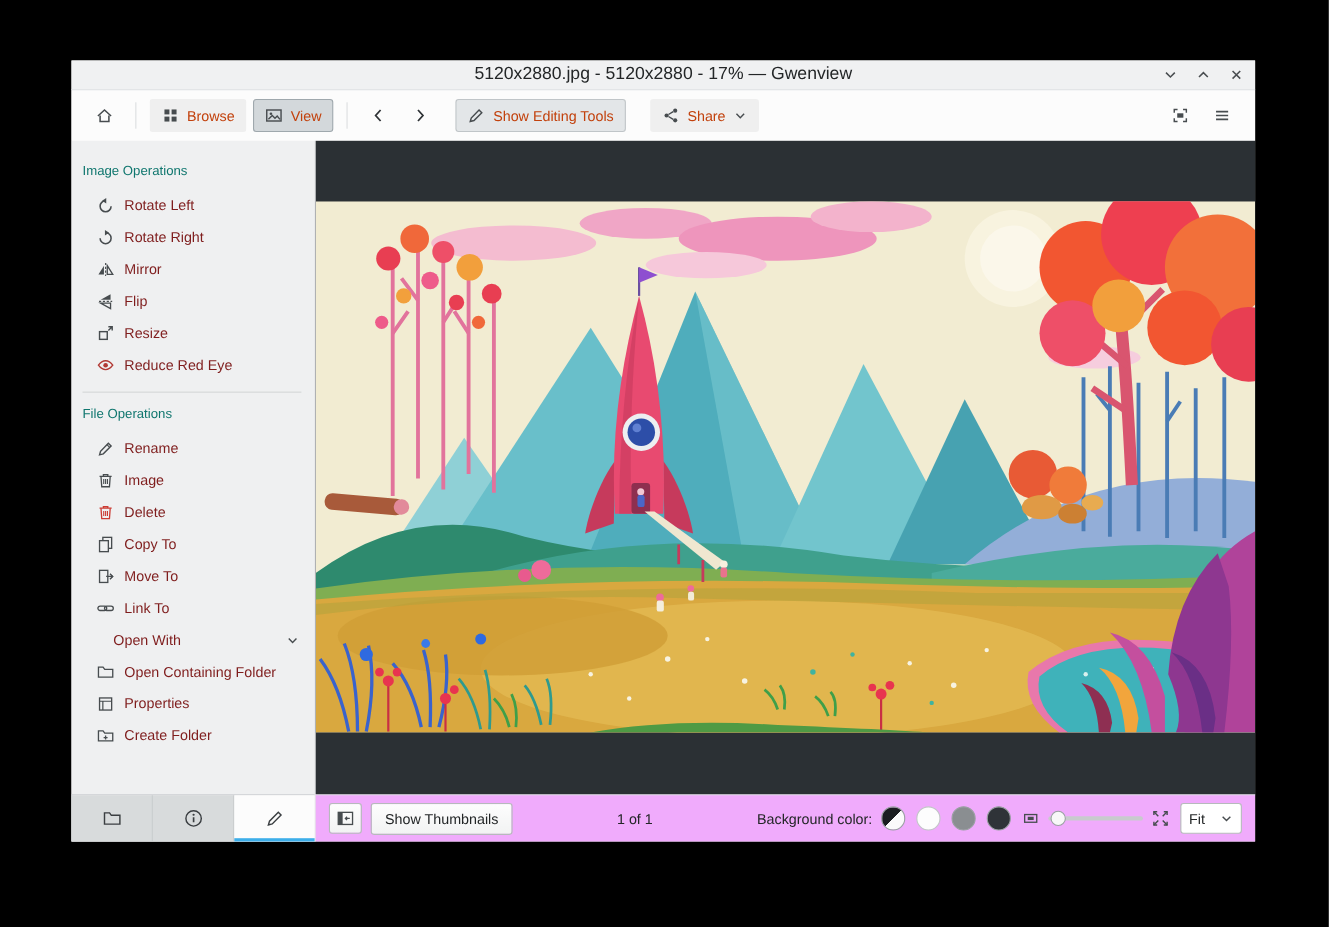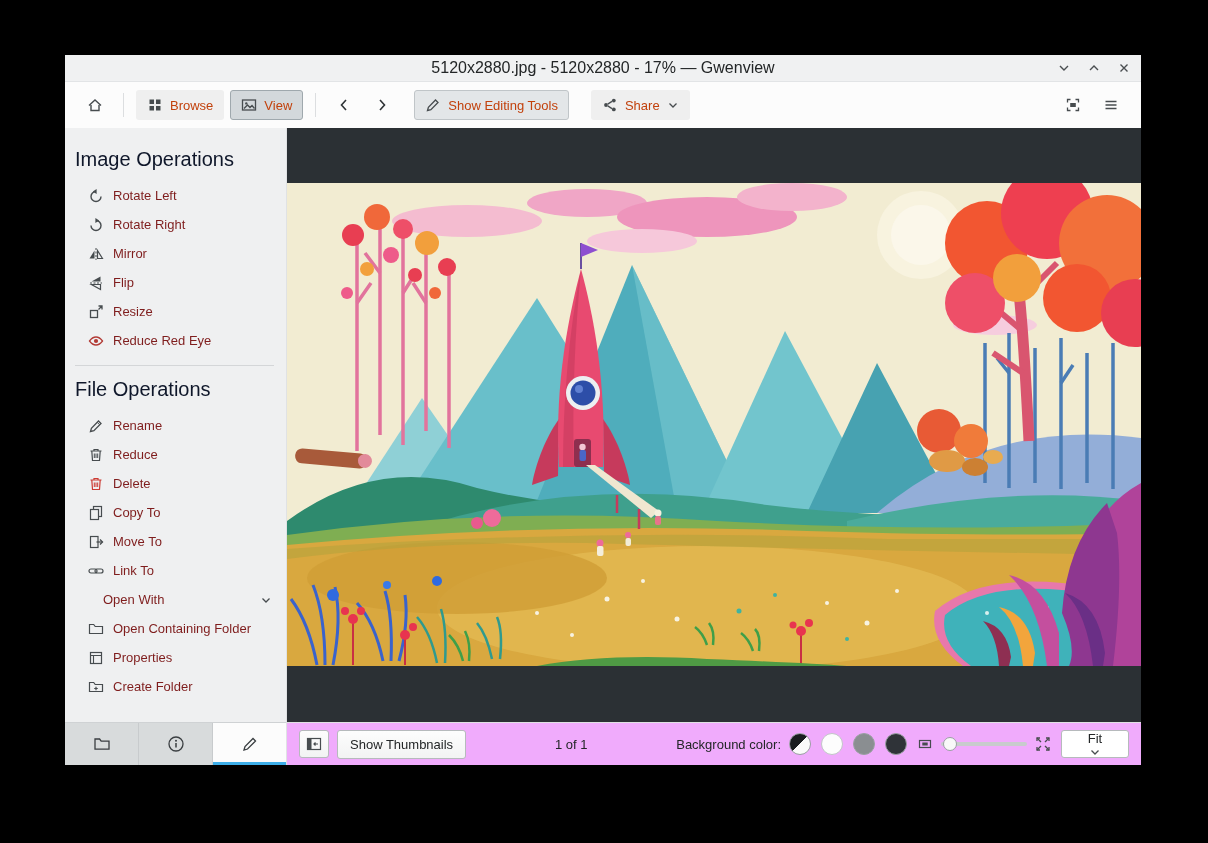--- a/index.html
+++ b/index.html
@@ -26,21 +26,21 @@
   .tb-icon-btn { width:32px; height:32px; display:flex; align-items:center; justify-content:center; border-radius:3px; }
   .tb-sep { width:1px; height:24px; background:#dcdee0; margin:0 6px; }
   .toolbar .spacer { flex:1; }
 
   
   .main { flex:1; display:flex; min-height:0; }
 
   
   .sidebar { flex:0 0 222px; background:#eff0f1; display:flex; flex-direction:column; border-right:1px solid #e0e2e4; }
   .side-content { flex:1; padding-top:12px; overflow:hidden; }
-  .side-title { font-size:20px; color:#0f172a; padding:8px 0 10px 10px; }
+  .side-title { font-size:12px; color:#0f766e; padding:8px 0 10px 10px; }
   .side-item { display:flex; align-items:center; gap:9px; height:29px; padding-left:23px; padding-right:14px;
                font-size:13px; color:#7f1d1d; cursor:default; }
   .side-item .lbl { white-space:nowrap; }
   .side-sep { border-top:1px solid #d4d6d8; margin:10px 12px 4px 10px; }
   .side-item.submenu { padding-left:38px; justify-content:space-between; }
 
   .side-tabs { flex:0 0 43px; display:flex; border-top:1px solid #cfd2d4; }
   .side-tab { flex:1; display:flex; align-items:center; justify-content:center;
               background:#d8dbdc; border-right:1px solid #c8cbcd; position:relative; }
   .side-tab:last-child { border-right:none; }
@@ -63,22 +63,22 @@
   .swatch { width:22px; height:22px; border-radius:50%; border:1px solid #9aa0a3; }
   .swatch.auto  { background:linear-gradient(135deg,#1a1d20 0 50%,#fafafa 50% 100%); }
   .swatch.white { background:#fdfdfd; border-color:#c2c6c8; }
   .swatch.gray  { background:#8a8e91; }
   .swatch.dark  { background:#2f3338; }
   .zoom-group { display:flex; align-items:center; gap:8px; margin-right:10px; }
   .slider { position:relative; width:86px; height:16px; }
   .slider .track { position:absolute; left:0; right:0; top:6px; height:4px; background:#c8cbcd; border-radius:2px; }
   .slider .handle { position:absolute; left:2px; top:1px; width:14px; height:14px; border-radius:50%;
                     background:#f8f8f8; border:1px solid #9aa0a3; }
-  .combo { width:68px; height:28px; background:#fff; border:1px solid #b6babc; border-radius:3px;
-           display:flex; align-items:center; justify-content:space-between; padding:0 7px; font-size:13px;flex-direction:column; }
+  .combo { width:56px; height:28px; background:#fff; border:1px solid #b6babc; border-radius:3px;
+           display:flex; align-items:center; justify-content:space-between; padding:0 7px; font-size:13px; }
 
   .icon { display:inline-flex; align-items:center; justify-content:center; }
   .icon svg { display:block; }
 </style>
 </head>
 <body>
 
 <div class="window">
 
   <div class="titlebar">
@@ -268,21 +268,21 @@
           <span class="lbl">Rename</span>
         </div>
         <div class="side-item">
           <span class="icon">
             <svg width="16" height="16" viewBox="0 0 16 16">
                 <path d="M2.5 4h11M6 4V2.5h4V4" fill="none" stroke="#474c4f" stroke-width="1.2"></path>
                 <path d="M3.8 4l.7 9.5h7l.7-9.5" fill="none" stroke="#474c4f" stroke-width="1.2"></path>
                 <path d="M6.3 6.5v4.5M8 6.5v4.5M9.7 6.5v4.5" stroke="#474c4f" stroke-width="1"></path>
               </svg>
           </span>
-          <span class="lbl">Reduce</span>
+          <span class="lbl">Image</span>
         </div>
         <div class="side-item">
           <span class="icon">
             <svg width="16" height="16" viewBox="0 0 16 16">
                 <path d="M2.5 4h11M6 4V2.5h4V4" fill="none" stroke="#cc3b33" stroke-width="1.2"></path>
                 <path d="M3.8 4l.7 9.5h7l.7-9.5" fill="none" stroke="#cc3b33" stroke-width="1.2"></path>
                 <path d="M6.3 6.5v4.5M8 6.5v4.5M9.7 6.5v4.5" stroke="#cc3b33" stroke-width="1"></path>
               </svg>
           </span>
           <span class="lbl">Delete</span>

